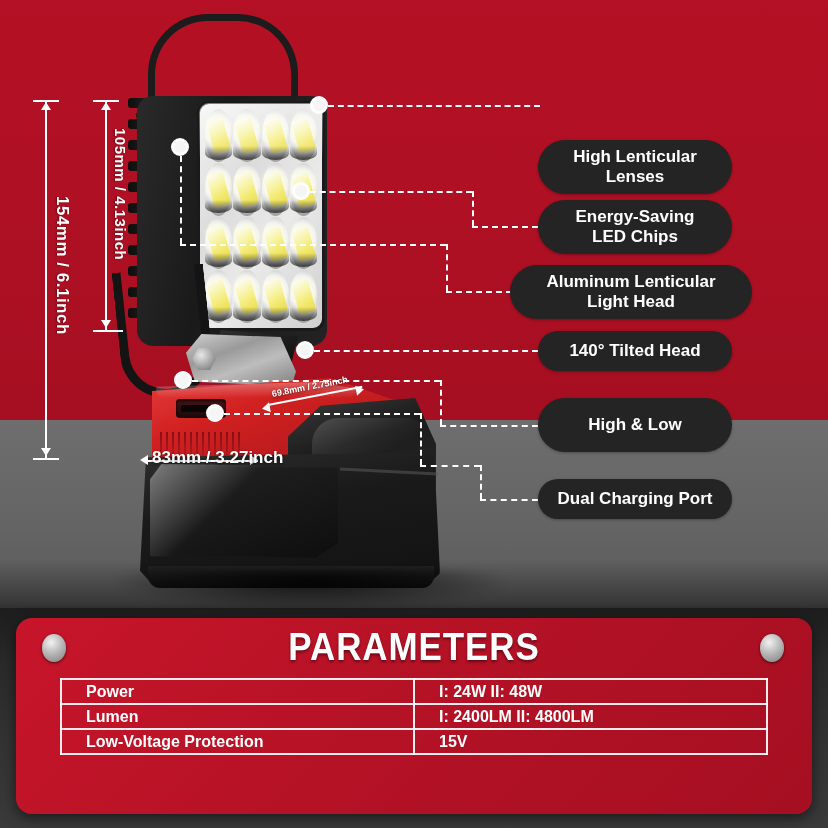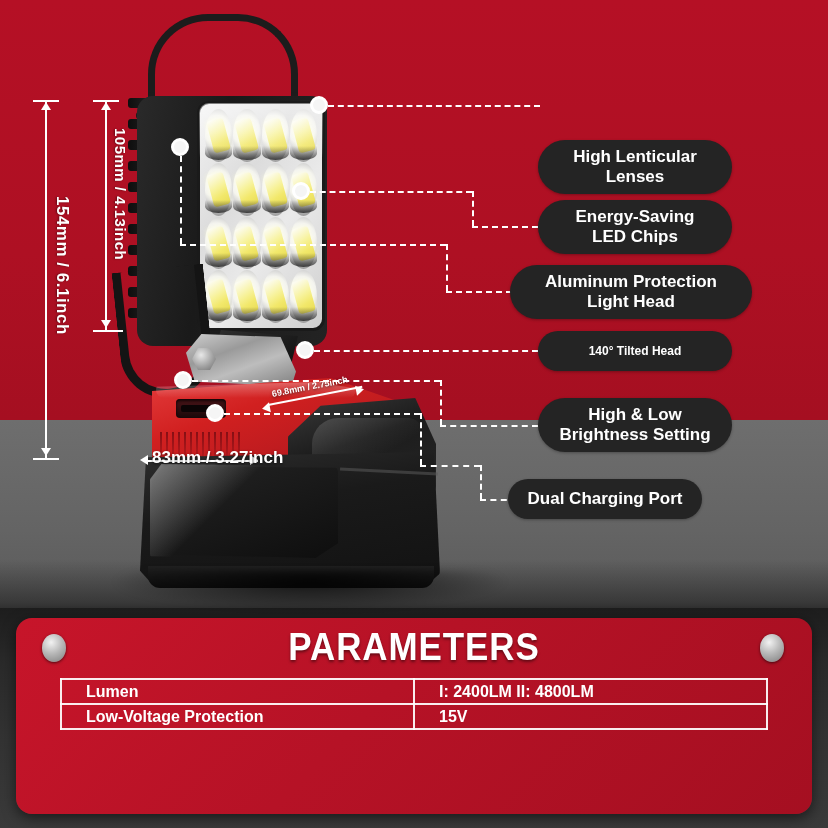--- a/index.html
+++ b/index.html
@@ -459,46 +459,49 @@
 
   <div class="pill" style="left:538px; top:140px; width:194px; height:54px; font-size:17px;">
     <span>
       <span>High Lenticular</span><br>
       <span>Lenses</span>
     </span>
   </div>
 
   <div class="pill" style="left:510px; top:265px; width:242px; height:54px; font-size:17px;">
     <span>
-      <span>Aluminum Protection</span><br>
+      <span>Aluminum Lenticular</span><br>
       <span>Light Head</span>
     </span>
   </div>
 
-  <div class="pill" style="left:538px; top:331px; width:194px; height:40px; font-size:12px;">
+  <div class="pill" style="left:538px; top:331px; width:194px; height:40px; font-size:17px;">
     <span>140° Tilted Head</span>
   </div>
 
   <div class="pill" style="left:538px; top:398px; width:194px; height:54px; font-size:17px;">
     <span>
       <span>High &amp; Low</span><br>
-      <span>Brightness Setting</span>
     </span>
   </div>
 
-  <div class="pill" style="left:508px; top:479px; width:194px; height:40px; font-size:17px;">
+  <div class="pill" style="left:538px; top:479px; width:194px; height:40px; font-size:17px;">
     <span>Dual Charging Port</span>
   </div>
 
   <div class="panel">
     <div class="screw l"></div>
     <div class="screw r"></div>
     <div class="panel-title">PARAMETERS</div>
     <table class="params">
       <tbody id="params-body">
+          <tr>
+            <td class="k">Power</td>
+            <td class="v">I: 24W   II: 48W</td>
+          </tr>
           <tr>
             <td class="k">Lumen</td>
             <td class="v">I: 2400LM   II: 4800LM</td>
           </tr>
           <tr>
             <td class="k">Low-Voltage Protection</td>
             <td class="v">15V</td>
           </tr>
         </tbody>
     </table>

